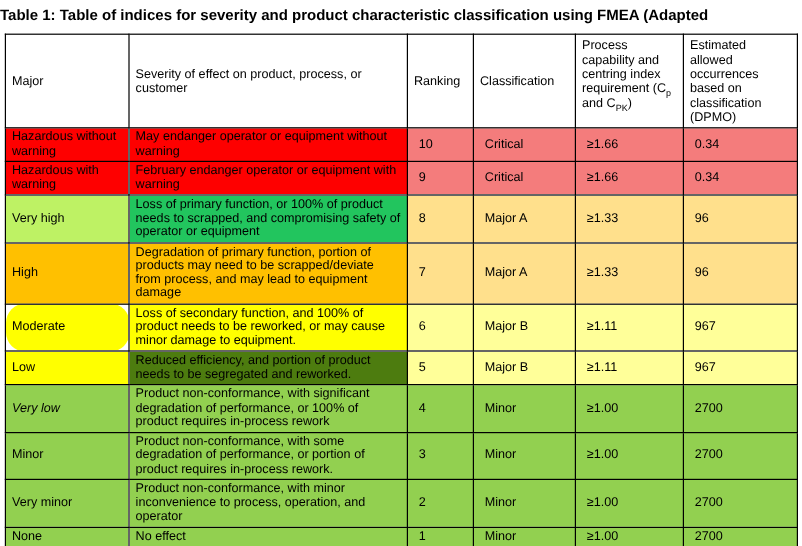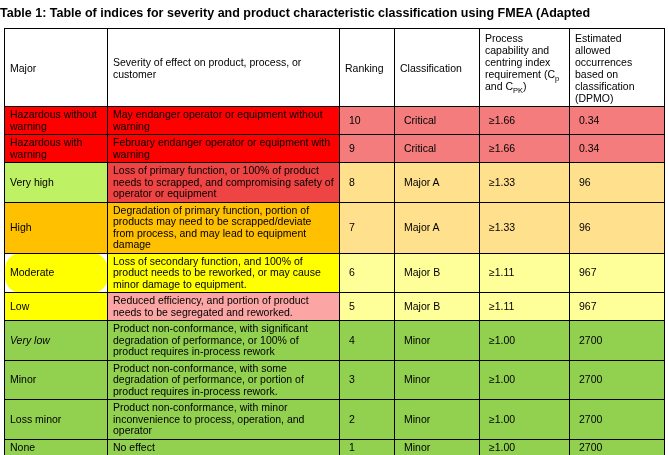--- a/index.html
+++ b/index.html
@@ -90,21 +90,21 @@
         <tr>
     <td class="strong cell-effect" style="background: rgb(254, 0, 0);">Hazardous with warning</td>
     <td class="strong cell-severity" style="background: rgb(254, 0, 0);">February endanger operator or equipment with warning</td>
     <td class="light cell-num" style="background: rgb(244, 124, 124);">9</td>
     <td class="light cell-num" style="background: rgb(244, 124, 124);">Critical</td>
     <td class="light cell-num" style="background: rgb(244, 124, 124);">≥1.66</td>
     <td class="light cell-num" style="background: rgb(244, 124, 124);">0.34</td>
   </tr>
         <tr>
     <td class="strong cell-effect" style="background: #bef264;">Very high</td>
-    <td class="strong cell-severity" style="background: #ef4444;">Loss of primary function, or 100% of product needs to scrapped, and compromising safety of operator or equipment</td>
+    <td class="strong cell-severity" style="background: #22c55e;">Loss of primary function, or 100% of product needs to scrapped, and compromising safety of operator or equipment</td>
     <td class="light cell-num" style="background: rgb(255, 224, 140);">8</td>
     <td class="light cell-num" style="background: rgb(255, 224, 140);">Major A</td>
     <td class="light cell-num" style="background: rgb(255, 224, 140);">≥1.33</td>
     <td class="light cell-num" style="background: rgb(255, 224, 140);">96</td>
   </tr>
         <tr>
     <td class="strong cell-effect" style="background: rgb(255, 192, 0);">High</td>
     <td class="strong cell-severity" style="background: rgb(255, 192, 0);">Degradation of primary function, portion of products may need to be scrapped/deviate from process, and may lead to equipment damage</td>
     <td class="light cell-num" style="background: rgb(255, 224, 140);">7</td>
     <td class="light cell-num" style="background: rgb(255, 224, 140);">Major A</td>
@@ -114,21 +114,21 @@
         <tr>
     <td class="strong cell-effect" style="background: rgb(255, 255, 0); border-radius: 16px;">Moderate</td>
     <td class="strong cell-severity" style="background: rgb(255, 255, 0);">Loss of secondary function, and 100% of product needs to be reworked, or may cause minor damage to equipment.</td>
     <td class="light cell-num" style="background: rgb(255, 255, 153);">6</td>
     <td class="light cell-num" style="background: rgb(255, 255, 153);">Major B</td>
     <td class="light cell-num" style="background: rgb(255, 255, 153);">≥1.11</td>
     <td class="light cell-num" style="background: rgb(255, 255, 153);">967</td>
   </tr>
         <tr>
     <td class="strong cell-effect" style="background: rgb(255, 255, 0);">Low</td>
-    <td class="strong cell-severity" style="background: #fca5a5;">Reduced efficiency, and portion of product needs to be segregated and reworked.</td>
+    <td class="strong cell-severity" style="background: #4d7c0f;">Reduced efficiency, and portion of product needs to be segregated and reworked.</td>
     <td class="light cell-num" style="background: rgb(255, 255, 153);">5</td>
     <td class="light cell-num" style="background: rgb(255, 255, 153);">Major B</td>
     <td class="light cell-num" style="background: rgb(255, 255, 153);">≥1.11</td>
     <td class="light cell-num" style="background: rgb(255, 255, 153);">967</td>
   </tr>
         <tr>
     <td class="strong cell-effect" style="background: rgb(146, 208, 80); font-style: italic;">Very low</td>
     <td class="strong cell-severity" style="background: rgb(146, 208, 80);">Product non-conformance, with significant degradation of performance, or 100% of product requires in-process rework</td>
     <td class="light cell-num" style="background: rgb(146, 208, 80);">4</td>
     <td class="light cell-num" style="background: rgb(146, 208, 80);">Minor</td>
@@ -137,21 +137,21 @@
   </tr>
         <tr>
     <td class="strong cell-effect" style="background: rgb(146, 208, 80);">Minor</td>
     <td class="strong cell-severity" style="background: rgb(146, 208, 80);">Product non-conformance, with some degradation of performance, or portion of product requires in-process rework.</td>
     <td class="light cell-num" style="background: rgb(146, 208, 80);">3</td>
     <td class="light cell-num" style="background: rgb(146, 208, 80);">Minor</td>
     <td class="light cell-num" style="background: rgb(146, 208, 80);">≥1.00</td>
     <td class="light cell-num" style="background: rgb(146, 208, 80);">2700</td>
   </tr>
         <tr>
-    <td class="strong cell-effect" style="background: rgb(146, 208, 80);">Loss minor</td>
+    <td class="strong cell-effect" style="background: rgb(146, 208, 80);">Very minor</td>
     <td class="strong cell-severity" style="background: rgb(146, 208, 80);">Product non-conformance, with minor inconvenience to process, operation, and operator</td>
     <td class="light cell-num" style="background: rgb(146, 208, 80);">2</td>
     <td class="light cell-num" style="background: rgb(146, 208, 80);">Minor</td>
     <td class="light cell-num" style="background: rgb(146, 208, 80);">≥1.00</td>
     <td class="light cell-num" style="background: rgb(146, 208, 80);">2700</td>
   </tr>
         <tr>
     <td class="strong cell-effect" style="background: rgb(146, 208, 80);">None</td>
     <td class="strong cell-severity" style="background: rgb(146, 208, 80);">No effect</td>
     <td class="light cell-num" style="background: rgb(146, 208, 80);">1</td>

